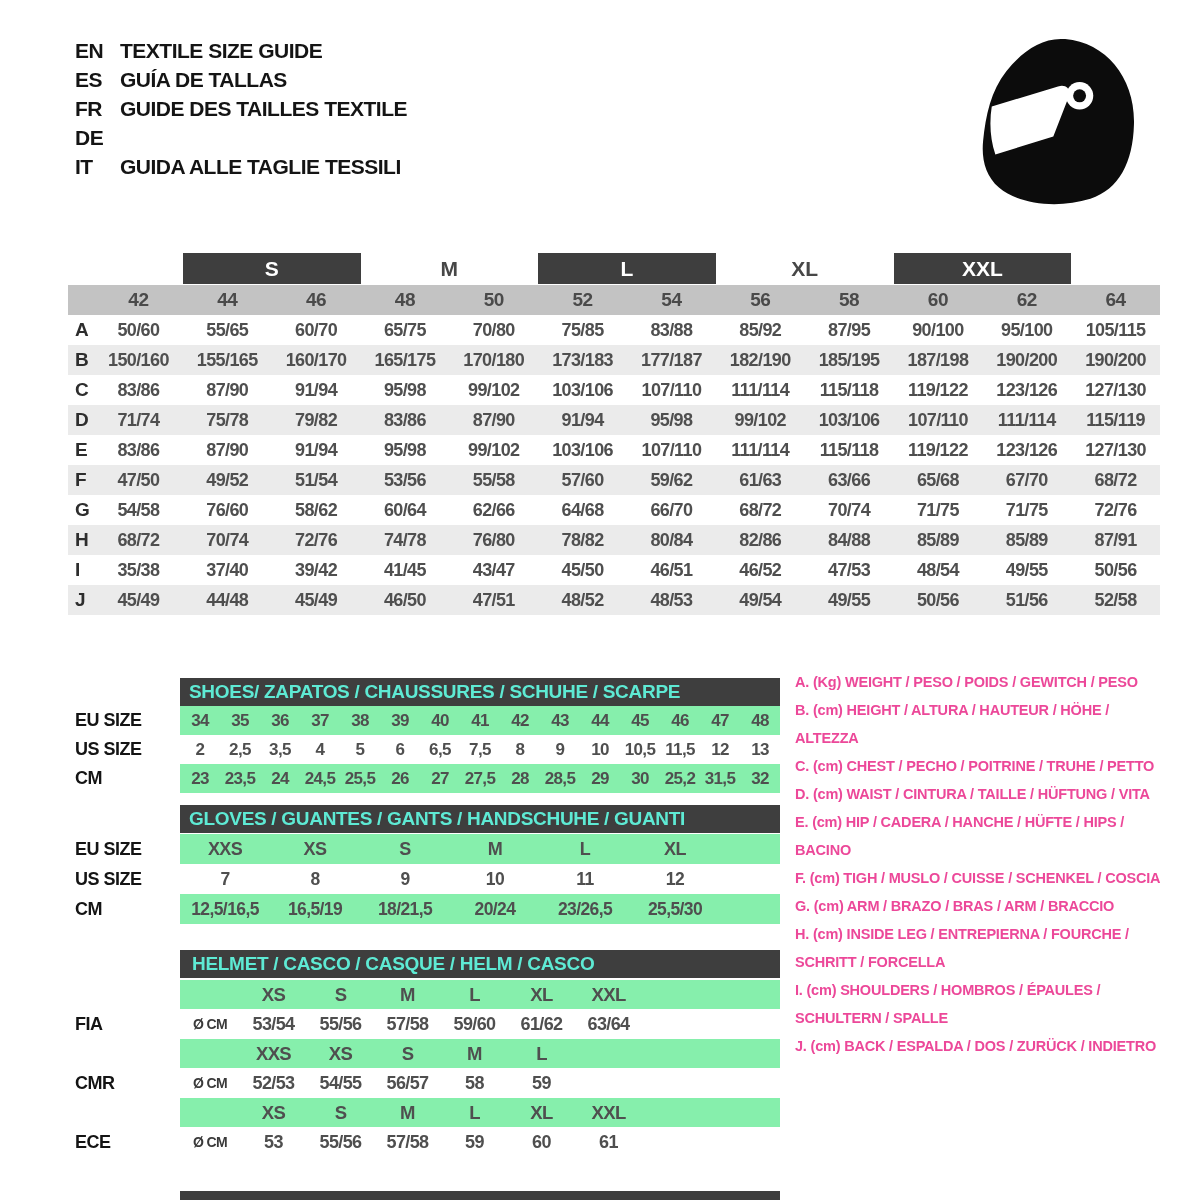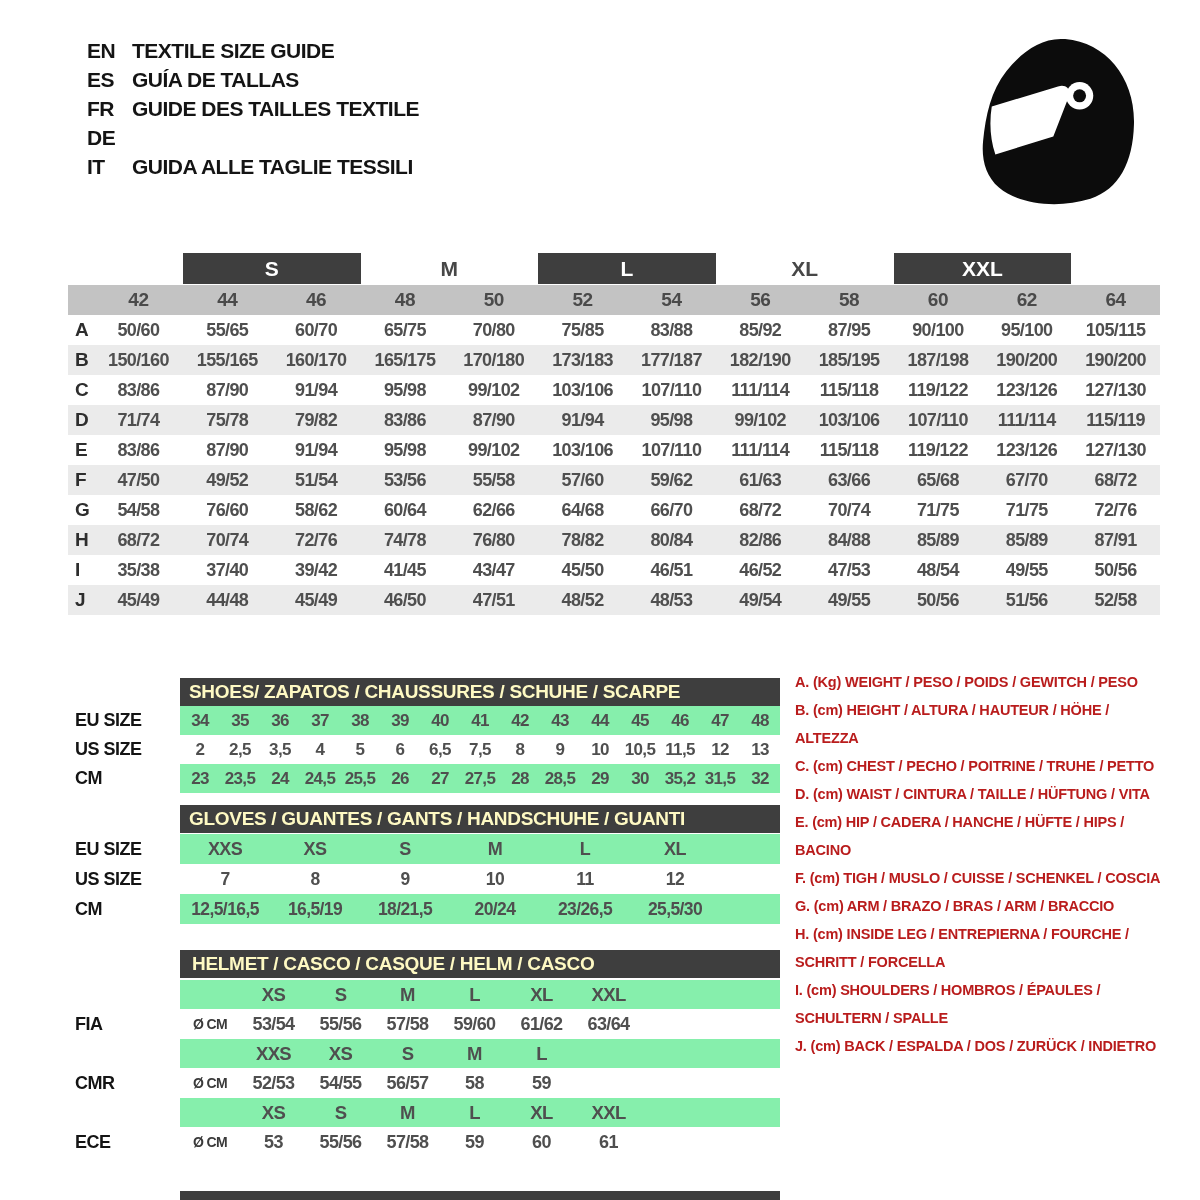--- a/index.html
+++ b/index.html
@@ -1,42 +1,42 @@
 <!DOCTYPE html>
 <html><head>
 <meta charset="utf-8">
 <style>
   html,body{margin:0;padding:0;background:#ffffff;}
   .canvas{position:relative;width:1200px;height:1200px;background:#ffffff;overflow:hidden;
           font-family:"Liberation Sans",sans-serif;}
 
   
   .lang-block{position:absolute;left:75px;top:36px;}
-  .lang-row{display:flex;line-height:29px;font-weight:bold;font-size:21px;color:#141414;letter-spacing:-0.5px;margin-left:12px;}
+  .lang-row{display:flex;line-height:29px;font-weight:bold;font-size:21px;color:#141414;letter-spacing:-0.5px;}
   .lang-code{width:45px;}
 
   
   .helmet-icon{position:absolute;left:968px;top:30px;width:180px;height:182px;}
 
   
   .grid13{display:grid;grid-template-columns:26px repeat(12,1fr);}
   .size-groups{position:absolute;left:68px;top:253px;width:1092px;height:31px;}
   .size-group{display:flex;align-items:center;justify-content:center;font-weight:bold;font-size:21px;}
   .size-group.boxed{background:#3e3e3e;color:#ffffff;}
   .size-group.plain{color:#474747;}
   .size-band{position:absolute;left:68px;top:285px;width:1092px;height:30px;background:#c3c3c3;}
   .band-cell{display:flex;align-items:center;justify-content:center;font-weight:bold;font-size:19px;color:#4a4a4a;letter-spacing:-0.5px;}
   .size-rows{position:absolute;left:68px;top:315px;width:1092px;}
   .size-row{height:30px;align-items:center;}
   .size-row:nth-child(even){background:#ebebeb;}
   .row-letter{font-weight:bold;font-size:19px;color:#2d2d2d;padding-left:7px;}
   .row-cell{text-align:center;font-weight:bold;font-size:18px;color:#4f4f4f;letter-spacing:-0.6px;}
 
   
-  .section-header{position:absolute;left:180px;width:600px;height:28px;background:#3e3e3e;color:#fef9c3;
+  .section-header{position:absolute;left:180px;width:600px;height:28px;background:#3e3e3e;color:#5eead4;
                   font-weight:bold;font-size:19px;display:flex;align-items:center;padding-left:9px;
                   box-sizing:border-box;letter-spacing:-0.3px;}
   .sec-rows{position:absolute;left:75px;}
   .brow{display:flex;align-items:stretch;}
   .brow-label{width:105px;display:flex;align-items:center;font-weight:bold;font-size:18px;color:#141414;letter-spacing:-0.5px;}
   .brow-data{width:600px;display:flex;align-items:center;}
   .brow.gray .brow-data{background:#86efac;}
   .bcell{text-align:center;font-weight:bold;color:#4f4f4f;letter-spacing:-0.6px;font-size:17px;}
   .scell{width:40px;}
   .gcell{width:90px;font-size:17.5px;}
@@ -44,21 +44,21 @@
   .shoes-rows .brow{height:29px;}
   .gloves-rows .brow{height:30px;}
   .helmet-rows .brow.hsizes{height:29px;}
   .helmet-rows .brow.hvals{height:30px;}
   .hunit{width:60px;font-size:14px;color:#3a3a3a;}
   .hcell{width:67px;font-size:18px;}
   .hsize-txt{font-size:18.5px;}
 
   
   .legend{position:absolute;left:795px;top:668px;width:380px;}
-  .legend-item{font-weight:bold;font-size:14.5px;line-height:28px;color:#b91c1c;letter-spacing:-0.2px;}
+  .legend-item{font-weight:bold;font-size:14.5px;line-height:28px;color:#ec4899;letter-spacing:-0.2px;}
 
   
   .bottom-bar{position:absolute;left:180px;top:1191px;width:600px;height:9px;background:#3e3e3e;}
 </style>
 </head>
 <body>
 
 <div class="canvas">
 
   <div class="lang-block">
@@ -317,21 +317,21 @@
           <div class="bcell scell">24</div>
           <div class="bcell scell">24,5</div>
           <div class="bcell scell">25,5</div>
           <div class="bcell scell">26</div>
           <div class="bcell scell">27</div>
           <div class="bcell scell">27,5</div>
           <div class="bcell scell">28</div>
           <div class="bcell scell">28,5</div>
           <div class="bcell scell">29</div>
           <div class="bcell scell">30</div>
-          <div class="bcell scell">35,2</div>
+          <div class="bcell scell">25,2</div>
           <div class="bcell scell">31,5</div>
           <div class="bcell scell">32</div>
         </div>
       </div>
     </div>
 
   <div class="section-header" style="top:805px;">GLOVES / GUANTES / GANTS / HANDSCHUHE / GUANTI</div>
   <div class="sec-rows gloves-rows" style="top:834px;">
       <div class="brow gray">
         <div class="brow-label">EU SIZE</div>

